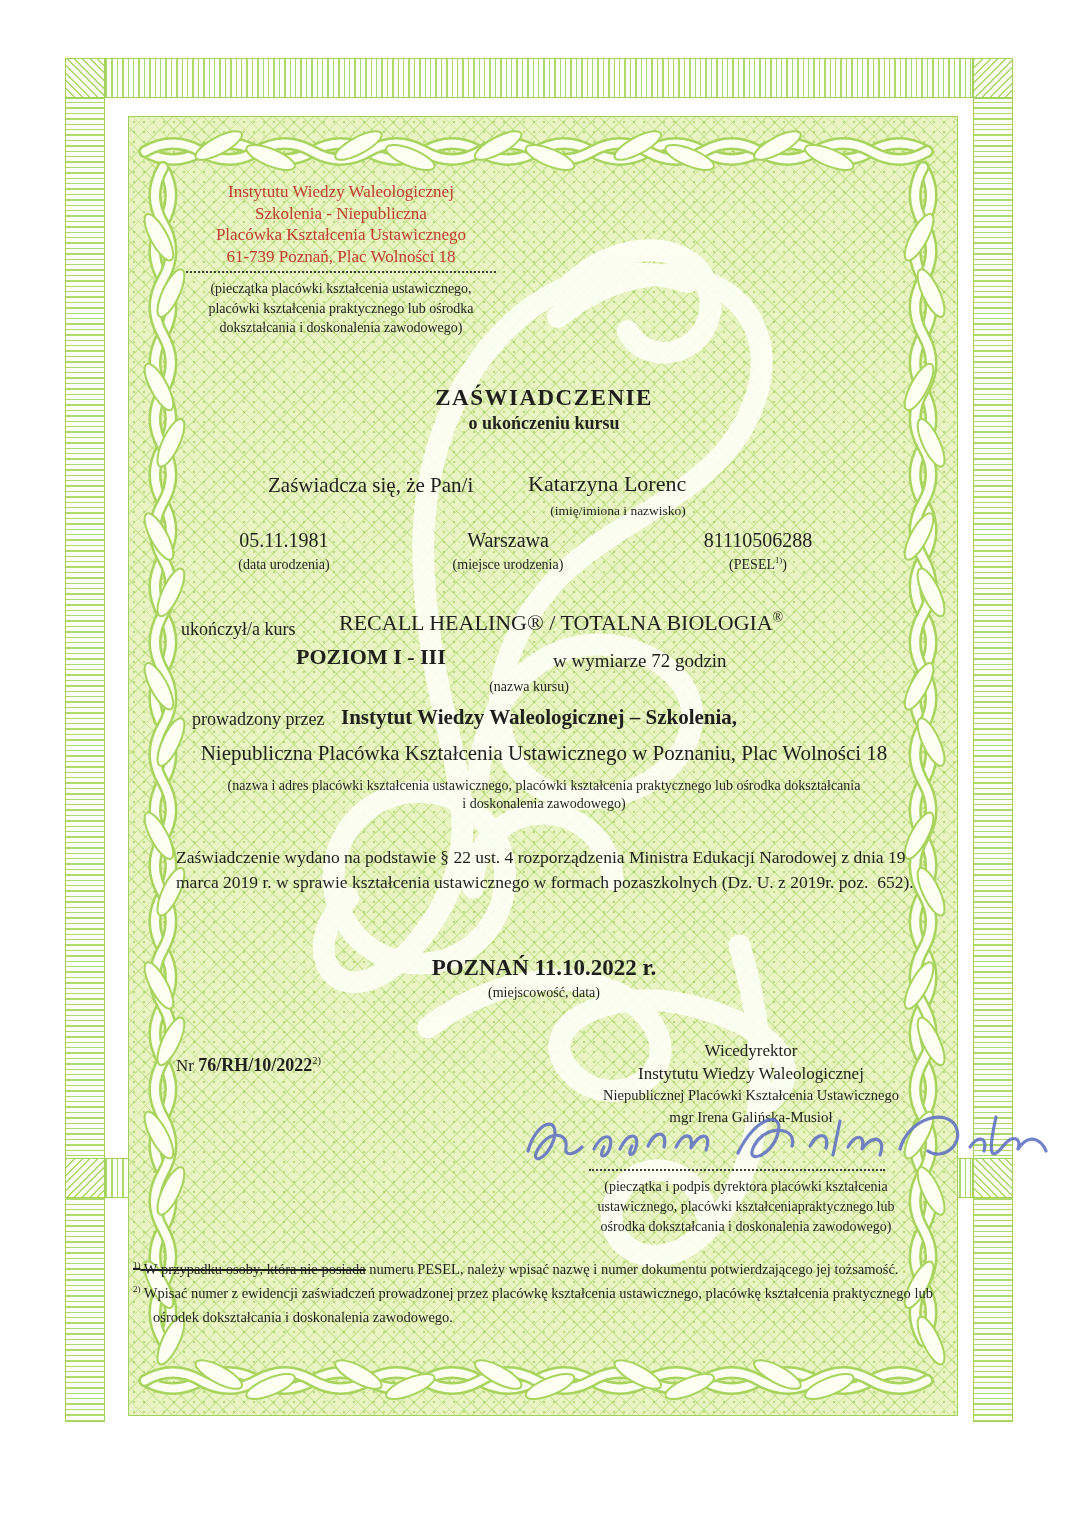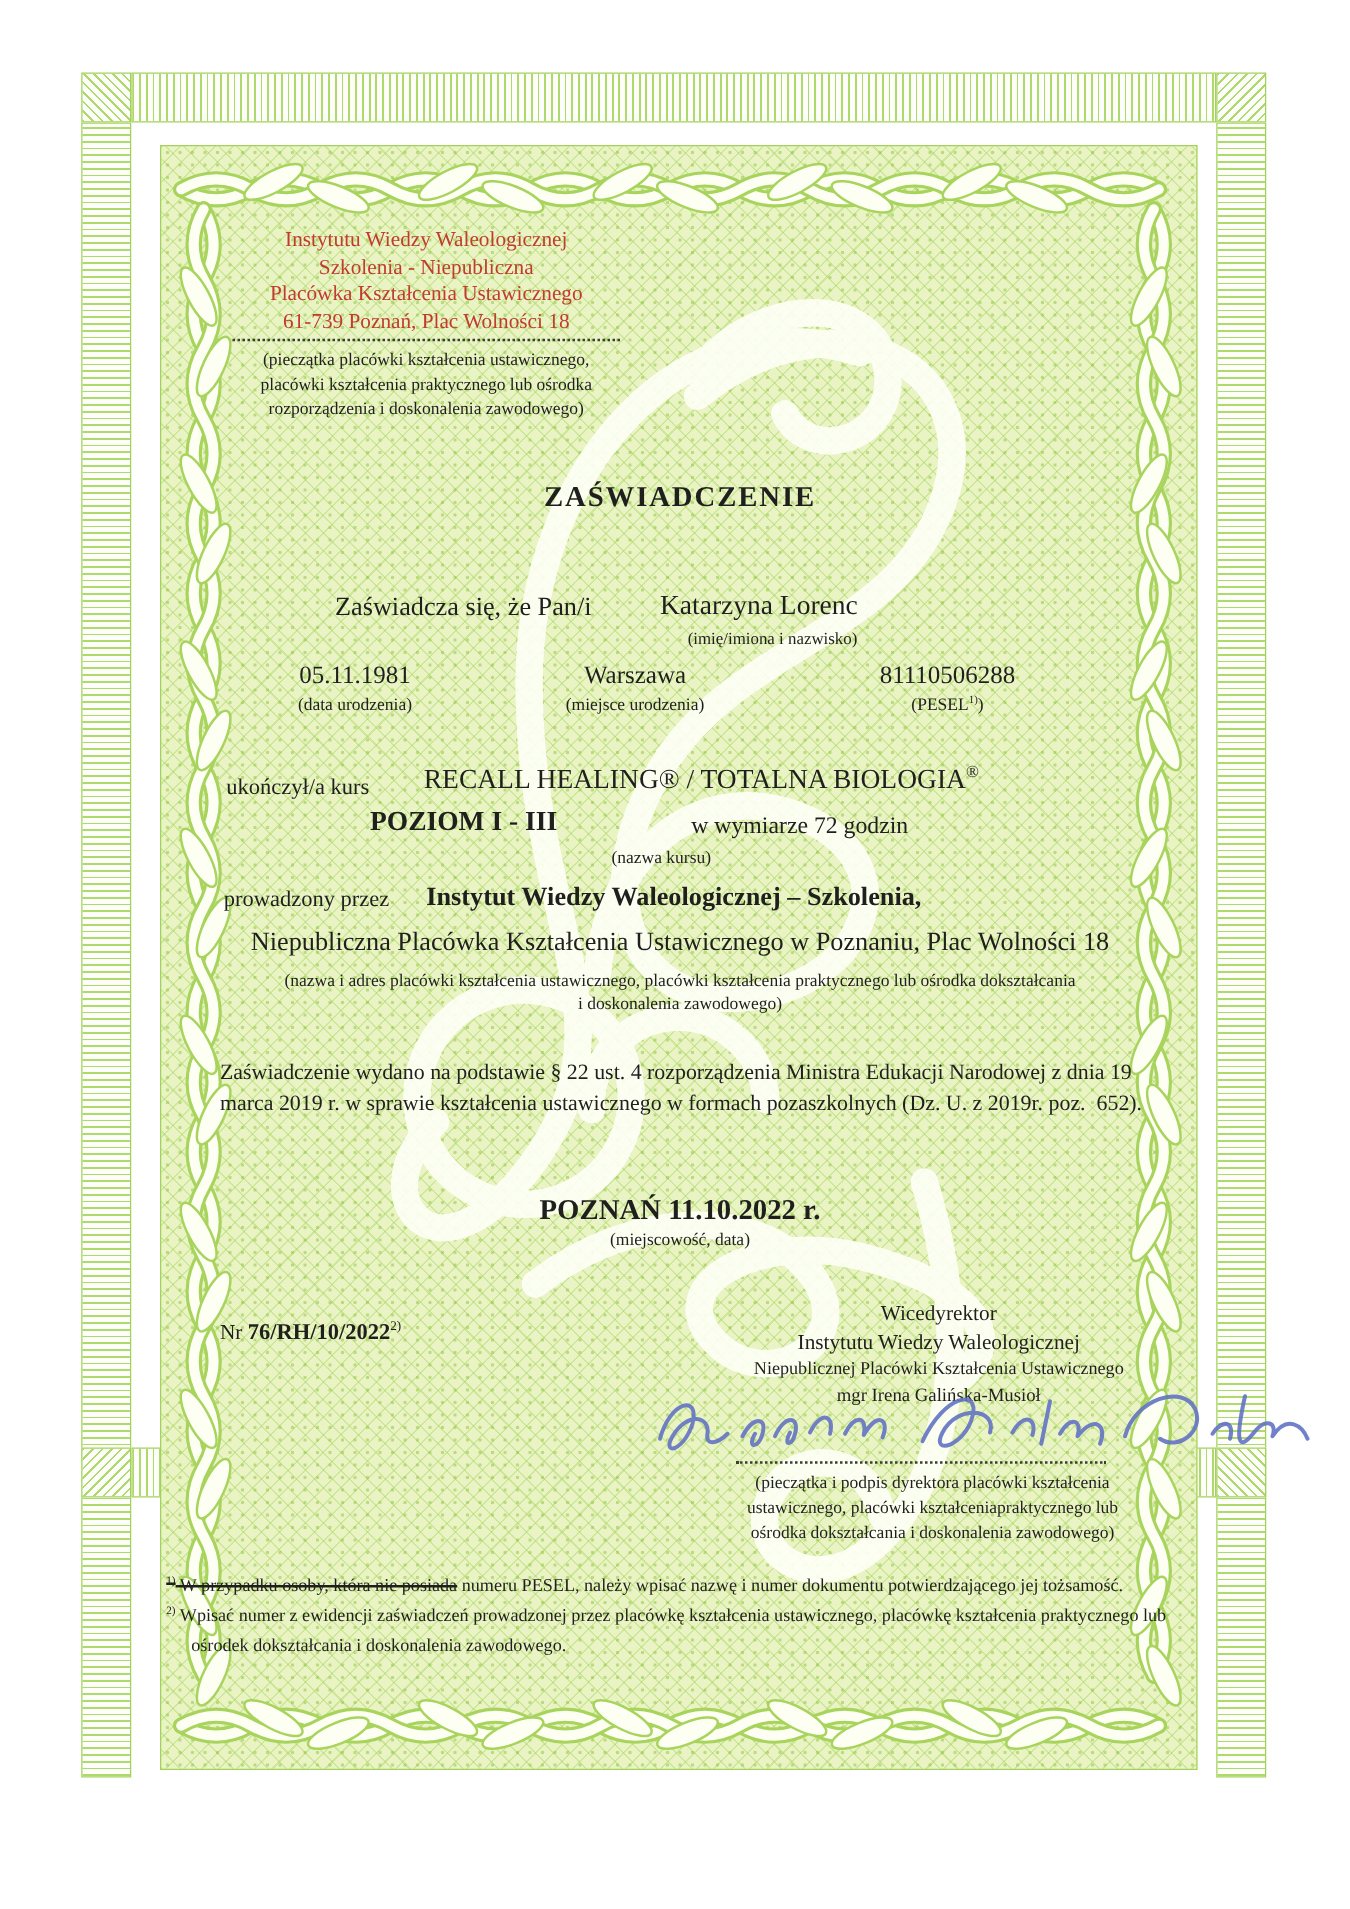--- a/index.html
+++ b/index.html
@@ -52,21 +52,21 @@
   .col-val{top:412px;font-size:20px;}
   .col-cap{top:440px;font-size:14px;}
   .col1{left:55px;width:200px;} .col2{left:279px;width:200px;} .col3{left:509px;width:240px;}
 
   .course-lead{left:52px;top:502px;font-size:18px;}
   .course-name{left:163px;top:493px;font-size:22px;font-weight:normal;margin-left:47px;}
   .course-level{left:167px;top:527px;font-size:22px;font-weight:bold;}
   .course-hours{left:424px;top:533px;font-size:19px;}
   .course-caption{left:0;top:562px;width:800px;font-size:14px;}
 
-  .prov-lead{left:50px;top:592px;font-size:18px;}
+  .prov-lead{left:63px;top:592px;font-size:18px;}
   .prov-name{left:212px;top:588px;font-size:21px;font-weight:bold;}
   .prov-addr{left:0;top:624px;width:830px;font-size:21px;}
   .prov-cap1{left:0;top:661px;width:830px;font-size:14px;}
   .prov-cap2{left:0;top:679px;width:830px;font-size:14px;}
 
   .legal{left:47px;top:728px;width:748px;font-size:17.5px;line-height:25px;white-space:pre-wrap;}
 
   .issue-line{left:0;top:838px;width:830px;font-size:23px;font-weight:bold;}
   .issue-cap{left:0;top:868px;width:830px;font-size:14px;}
 
@@ -186,24 +186,25 @@
     </svg>
 
     <div class="abs stamp">
       <div>Instytutu Wiedzy Waleologicznej</div>
       <div>Szkolenia - Niepubliczna</div>
       <div>Placówka Kształcenia Ustawicznego</div>
       <div>61-739 Poznań, Plac Wolności 18</div>
       <div class="stamp-divider"></div>
       <div class="stamp-caption">(pieczątka placówki kształcenia ustawicznego,</div>
       <div class="stamp-caption">placówki kształcenia praktycznego lub ośrodka</div>
-      <div class="stamp-caption">rozporządzenia i doskonalenia zawodowego)</div>
+      <div class="stamp-caption">dokształcania i doskonalenia zawodowego)</div>
     </div>
 
     <div class="abs ctr title-main">ZAŚWIADCZENIE</div>
+    <div class="abs ctr title-sub">o ukończeniu kursu</div>
 
     <div class="abs recip-lead">Zaświadcza się, że Pan/i</div>
     <div class="abs recip-name">Katarzyna Lorenc</div>
     <div class="abs ctr recip-caption">(imię/imiona i nazwisko)</div>
 
     <div class="abs ctr col-val col1">05.11.1981</div>
     <div class="abs ctr col-cap col1">(data urodzenia)</div>
     <div class="abs ctr col-val col2">Warszawa</div>
     <div class="abs ctr col-cap col2">(miejsce urodzenia)</div>
     <div class="abs ctr col-val col3">81110506288</div>

